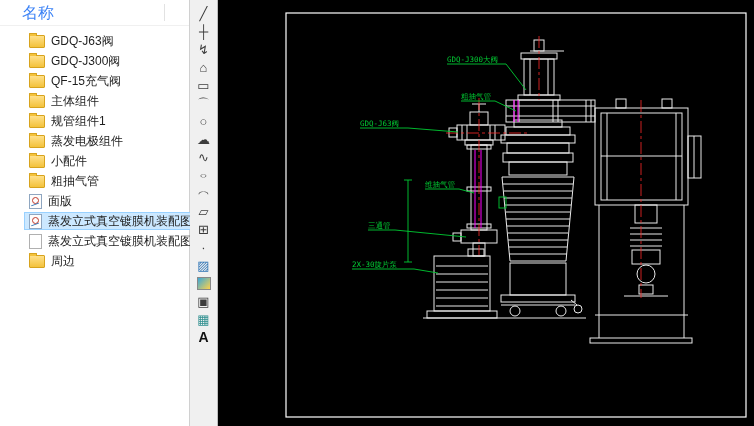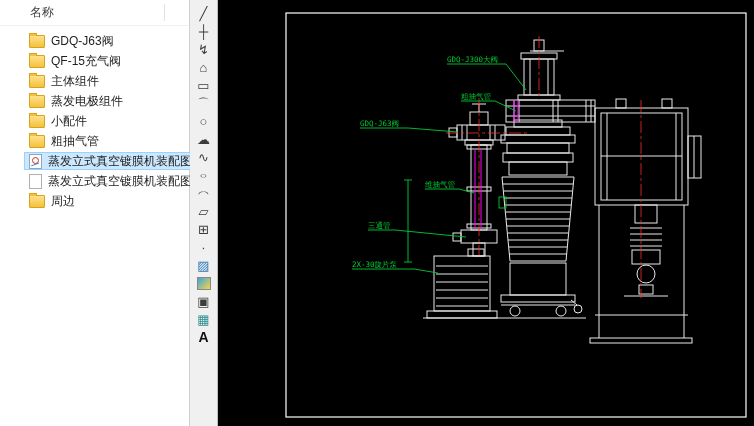--- a/index.html
+++ b/index.html
@@ -2,21 +2,21 @@
 <html><head>
 <meta charset="utf-8">
 <style>
   html,body{margin:0;padding:0;background:#222;}
   .app{position:relative;width:754px;height:426px;background:#000;overflow:hidden;
        font-family:"Liberation Sans","DejaVu Sans",sans-serif;}
 
   
   .file-panel{position:absolute;left:0;top:0;width:190px;height:426px;background:#ffffff;
               border-right:1px solid #d0d0d0;box-sizing:border-box;}
-  .panel-header{height:25px;line-height:25px;padding-left:30px;font-size:12px;color:#404040;
+  .panel-header{height:25px;line-height:25px;padding-left:22px;font-size:16px;color:#3b82f6;
                 position:relative;border-bottom:1px solid #f0f0f0;}
   .panel-header::after{content:"";position:absolute;right:24px;top:4px;bottom:4px;width:1px;background:#e2e2e2;}
   .file-list{padding-top:5px;}
   .file-row{display:flex;align-items:center;height:20px;padding-left:24px;}
   .row-inner{display:flex;align-items:center;gap:6px;height:18px;padding:0 4px;flex:1;margin-right:2px;
              border:1px solid transparent;box-sizing:border-box;}
   .file-row.selected .row-inner{background:#cce8ff;border-color:#99d1ff;}
   .file-label{font-size:12px;color:#1e1e1e;white-space:nowrap;overflow:hidden;text-overflow:clip;}
 
   .icon-folder{width:14px;height:11px;flex:0 0 14px;background:linear-gradient(#ffe08a,#f3c23c);
@@ -60,35 +60,47 @@
     </div>
     <div class="file-list">
 
       <div class="file-row">
           <div class="row-inner">
         <span class="icon-folder"></span>
         <span class="file-label">GDQ-J63阀</span>
           </div>
         </div>
 
+      <div class="file-row">
+          <div class="row-inner">
+        <span class="icon-folder"></span>
+        <span class="file-label">GDQ-J300阀</span>
+          </div>
+        </div>
 
       <div class="file-row">
           <div class="row-inner">
         <span class="icon-folder"></span>
         <span class="file-label">QF-15充气阀</span>
           </div>
         </div>
 
       <div class="file-row">
           <div class="row-inner">
         <span class="icon-folder"></span>
         <span class="file-label">主体组件</span>
           </div>
         </div>
 
+      <div class="file-row">
+          <div class="row-inner">
+        <span class="icon-folder"></span>
+        <span class="file-label">规管组件1</span>
+          </div>
+        </div>
 
       <div class="file-row">
           <div class="row-inner">
         <span class="icon-folder"></span>
         <span class="file-label">蒸发电极组件</span>
           </div>
         </div>
 
       <div class="file-row">
           <div class="row-inner">
@@ -97,20 +109,26 @@
           </div>
         </div>
 
       <div class="file-row">
           <div class="row-inner">
         <span class="icon-folder"></span>
         <span class="file-label">粗抽气管</span>
           </div>
         </div>
 
+      <div class="file-row">
+          <div class="row-inner">
+        <span class="icon-cad"></span>
+        <span class="file-label">面版</span>
+          </div>
+        </div>
 
 
       <div class="file-row selected">
           <div class="row-inner">
         <span class="icon-cad"></span>
         <span class="file-label">蒸发立式真空镀膜机装配图</span>
           </div>
         </div>
 
       <div class="file-row">

